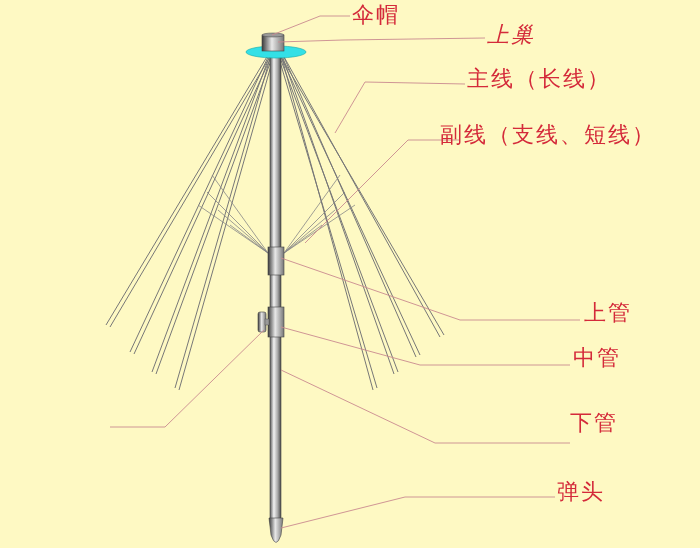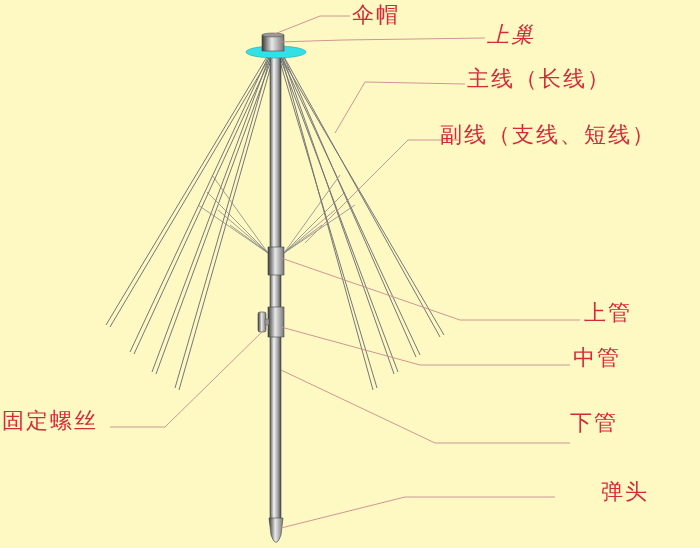--- a/index.html
+++ b/index.html
@@ -96,16 +96,15 @@
       <polyline points="281,528 405,497 555,497"></polyline>
     </g>
   </svg>
 
   <div class="lbl" style="left:352px;top:4px;">伞帽</div>
   <div class="lbl" style="left:487px;top:24px;font-style:italic;">上巢</div>
   <div class="lbl" style="left:467px;top:68px;">主线（长线）</div>
   <div class="lbl" style="left:440px;top:124px;">副线（支线、短线）</div>
   <div class="lbl" style="left:584px;top:302px;">上管</div>
   <div class="lbl" style="left:573px;top:347px;text-align:right;">中管</div>
-  <div class="lbl" style="left:2px;top:410px;">固定螺丝</div>
   <div class="lbl" style="left:570px;top:412px;">下管</div>
-  <div class="lbl" style="left:557px;top:481px;margin-left:44px;">弹头</div>
+  <div class="lbl" style="left:557px;top:481px;">弹头</div>
 </div>
 
 </body></html>

